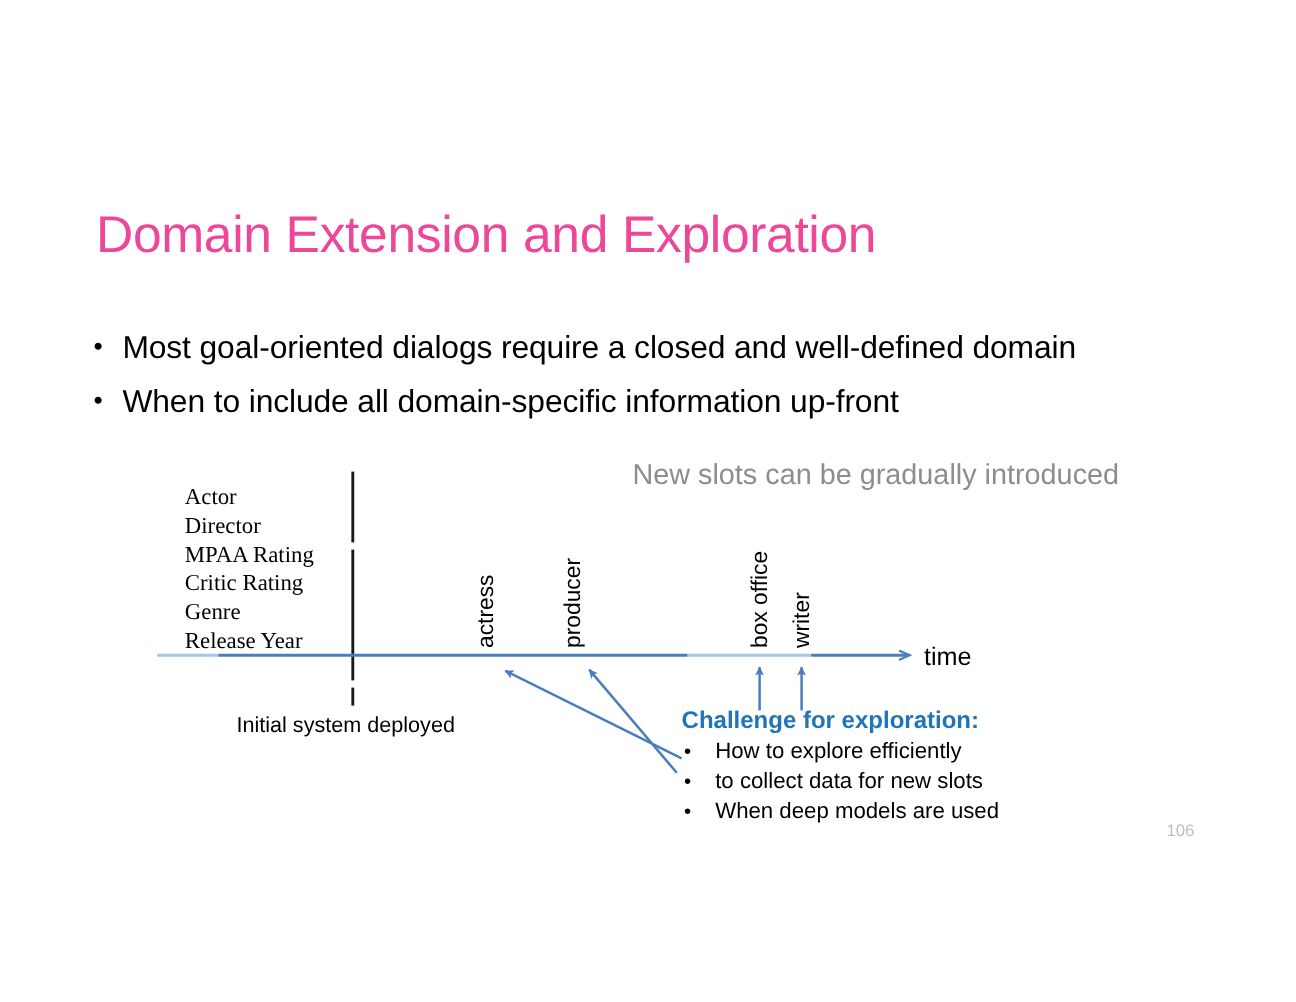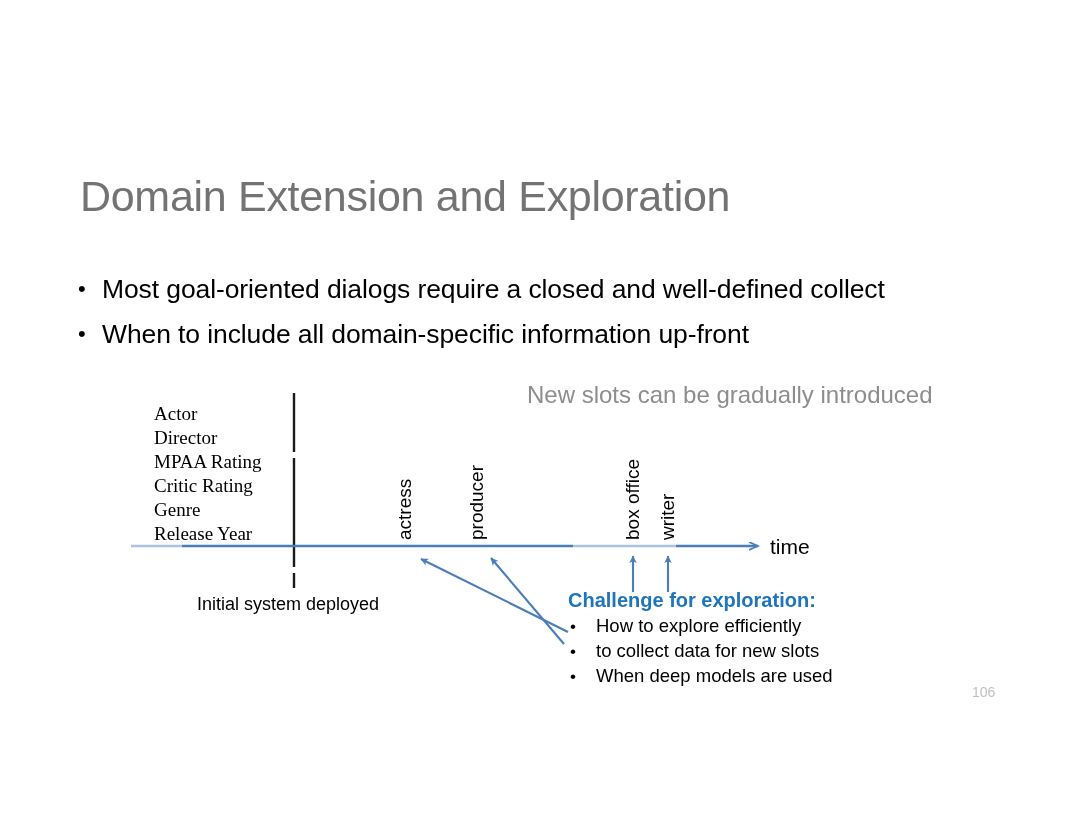--- a/index.html
+++ b/index.html
@@ -19,21 +19,21 @@
   
   #slide-title {
     position: absolute;
     left: 80px;
     top: 172px;
     width: 920px;
     font-size: 43px;
     font-weight: 400;
     line-height: 1.12;
     letter-spacing: -0.3px;
-    color: #737373;
+    color: #ec4899;
     white-space: nowrap;
   }
 
   
   #bullet-list {
     position: absolute;
     left: 78px;
     top: 276px;
     width: 960px;
   }
@@ -133,21 +133,21 @@
   }
 </style>
 </head>
 <body>
 
 <div id="slide-title">Domain Extension and Exploration</div>
 
 <div id="bullet-list">
   <div class="bullet-row">
     <span class="bullet-dot">•</span>
-    <span class="bullet-text">Most goal-oriented dialogs require a closed and well-defined collect</span>
+    <span class="bullet-text">Most goal-oriented dialogs require a closed and well-defined domain</span>
   </div>
   <div class="bullet-row">
     <span class="bullet-dot">•</span>
     <span class="bullet-text">When to include all domain-specific information up-front</span>
   </div>
 </div>
 
 <div id="diagram">
   <svg viewBox="0 0 1080 835" xmlns="http://www.w3.org/2000/svg">
     <defs>

